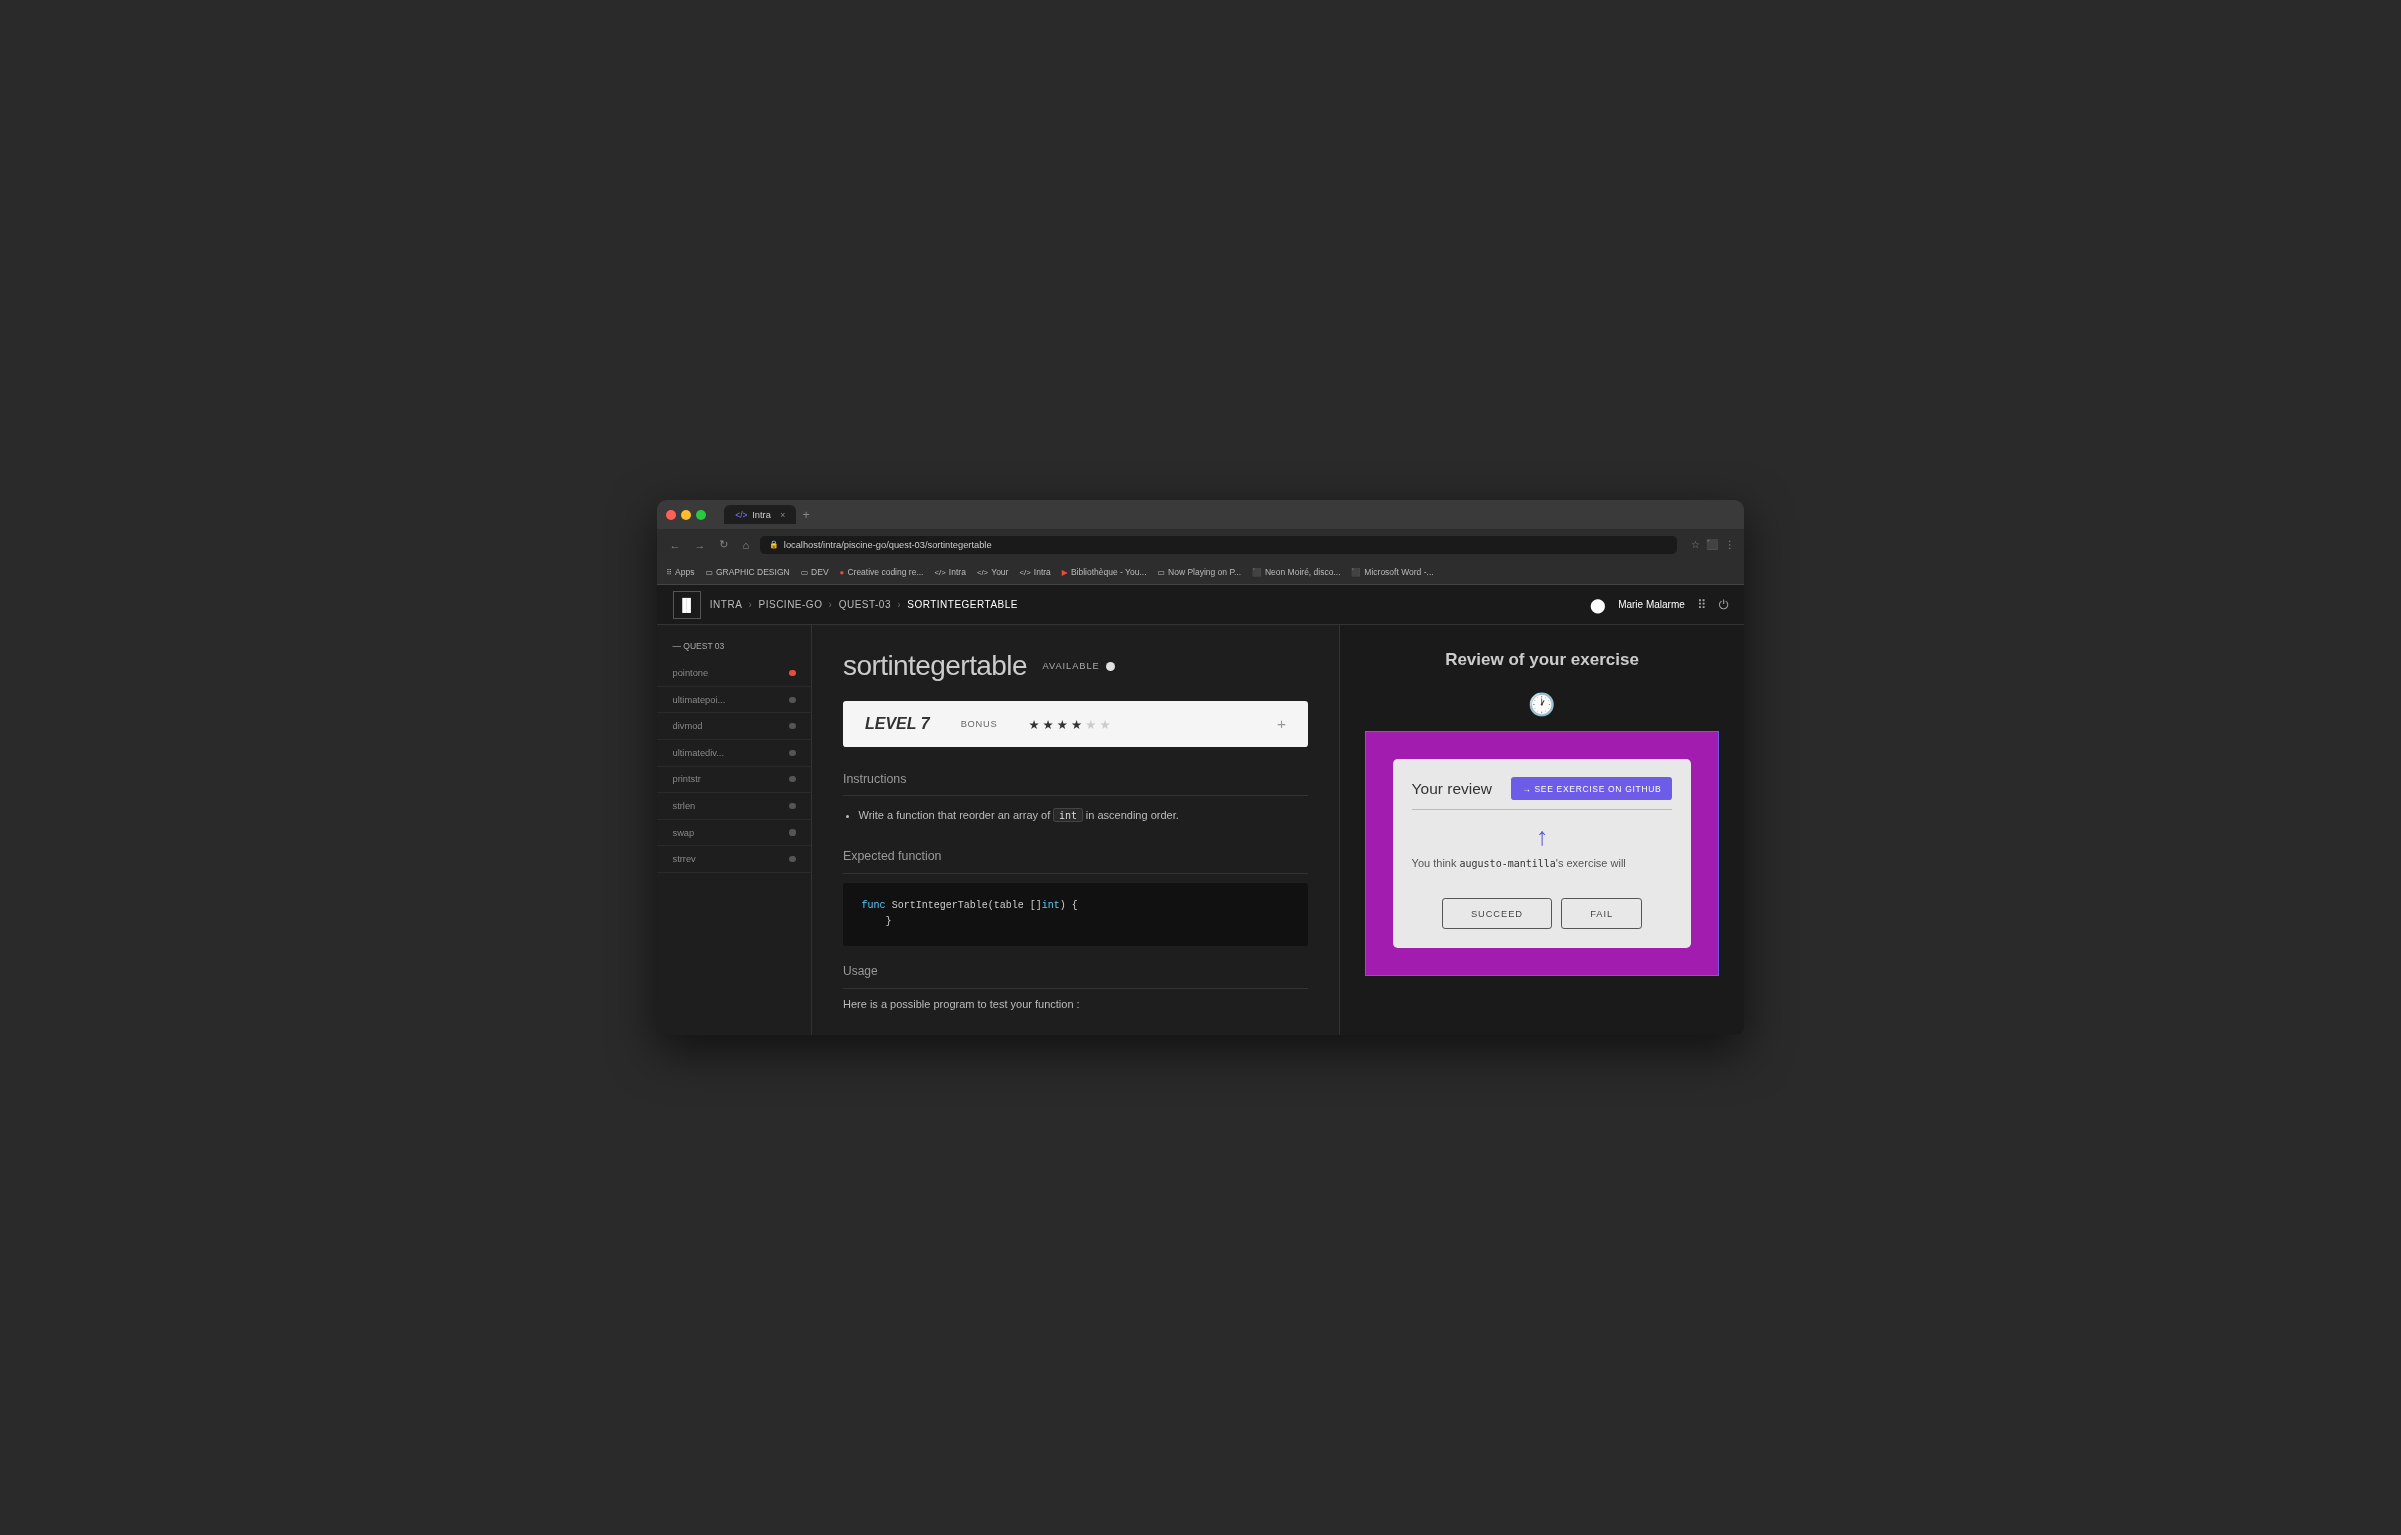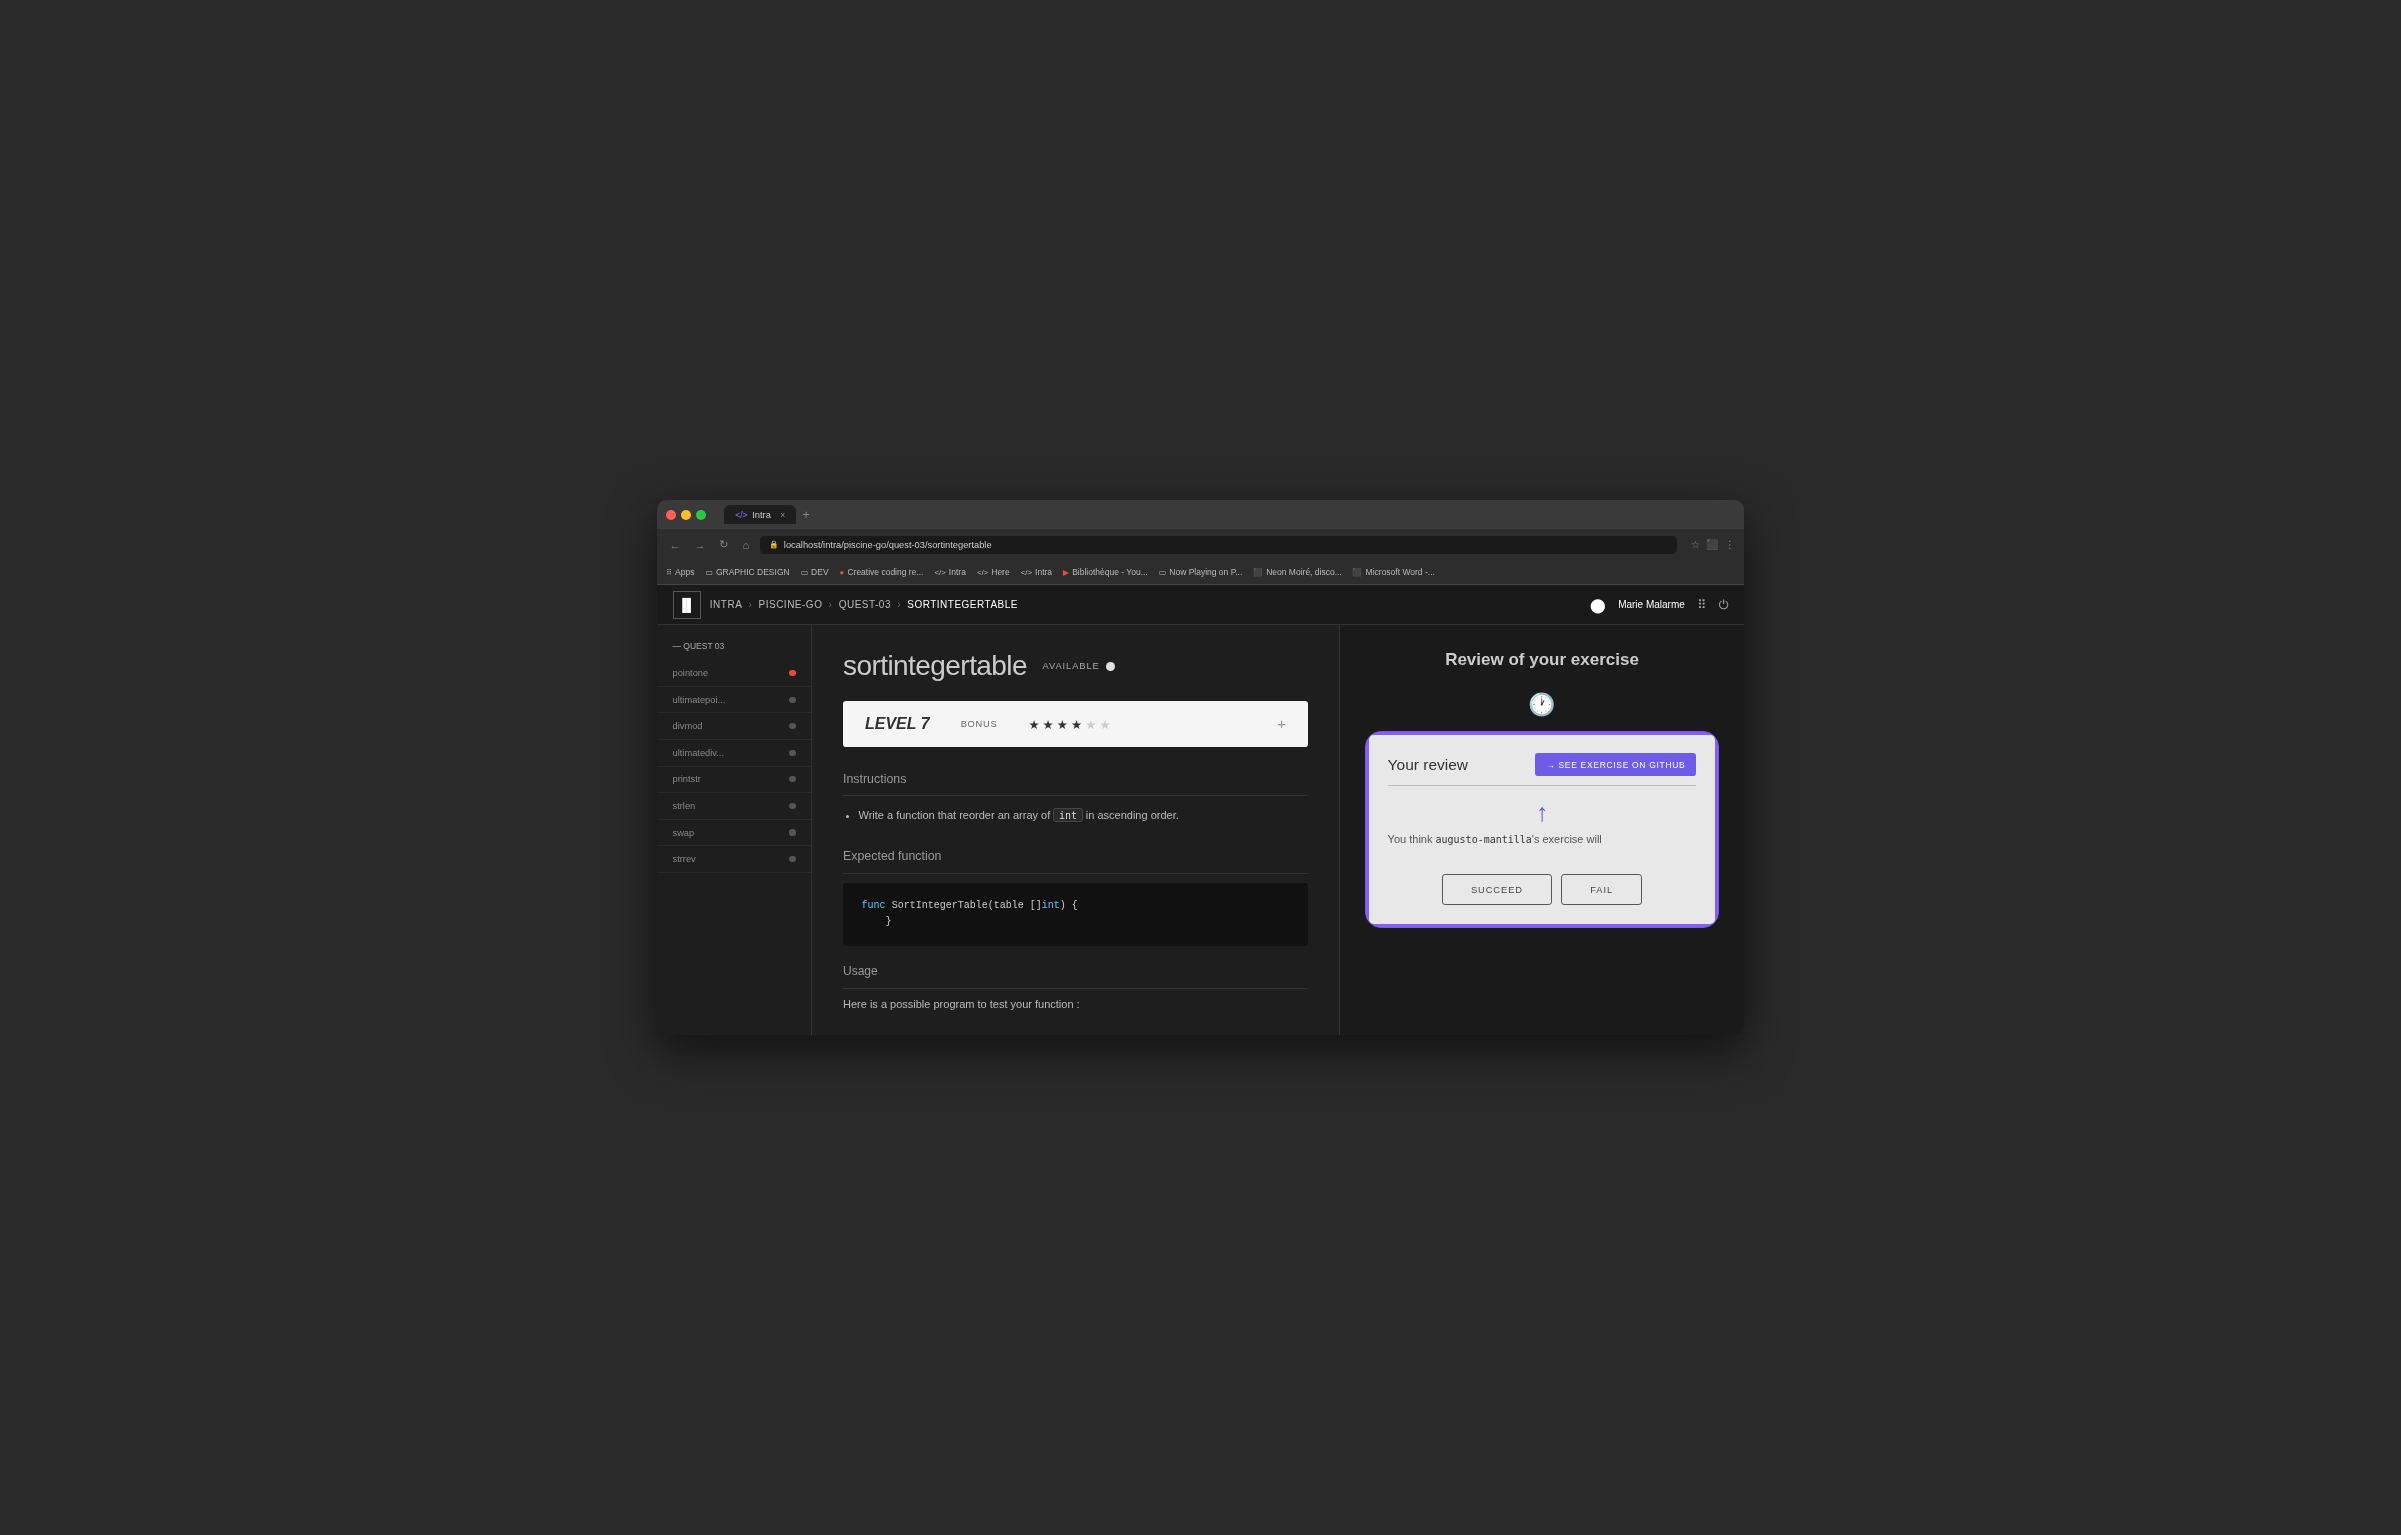--- a/index.html
+++ b/index.html
@@ -306,23 +306,23 @@
       text-align: center;
       color: #aaa;
       font-size: 11px;
       line-height: 1.7;
       margin-bottom: 18.6px;
     }
     .review-username { font-family: monospace; color: #ccc; }
 
     .review-card-outer {
       border: 1.9px solid #6c5ce7;
-      border-radius: 16px;
-      padding: 3px;
-      background: #8b5cf6;
+      border-radius: 0;
+      padding: 27px;
+      background: #a21caf;
     }
 
     .review-card-inner {
       background: #e8e8e8;
       border-radius: 4.7px;
       padding: 18.6px;
     }
 
     .review-card-header {
       display: flex;
@@ -432,21 +432,21 @@
     <span class="bookmark">
       <span class="bm-icon" style="color:#e74c3c">●</span>
       <span>Creative coding re...</span>
     </span>
     <span class="bookmark">
       <span class="bm-icon">&lt;/&gt;</span>
       <span>Intra</span>
     </span>
     <span class="bookmark">
       <span class="bm-icon">&lt;/&gt;</span>
-      <span>Here</span>
+      <span>Your</span>
     </span>
     <span class="bookmark">
       <span class="bm-icon">&lt;/&gt;</span>
       <span>Intra</span>
     </span>
     <span class="bookmark">
       <span class="bm-icon" style="color:#e74c3c">▶</span>
       <span>Bibliothèque - You...</span>
     </span>
     <span class="bookmark">

